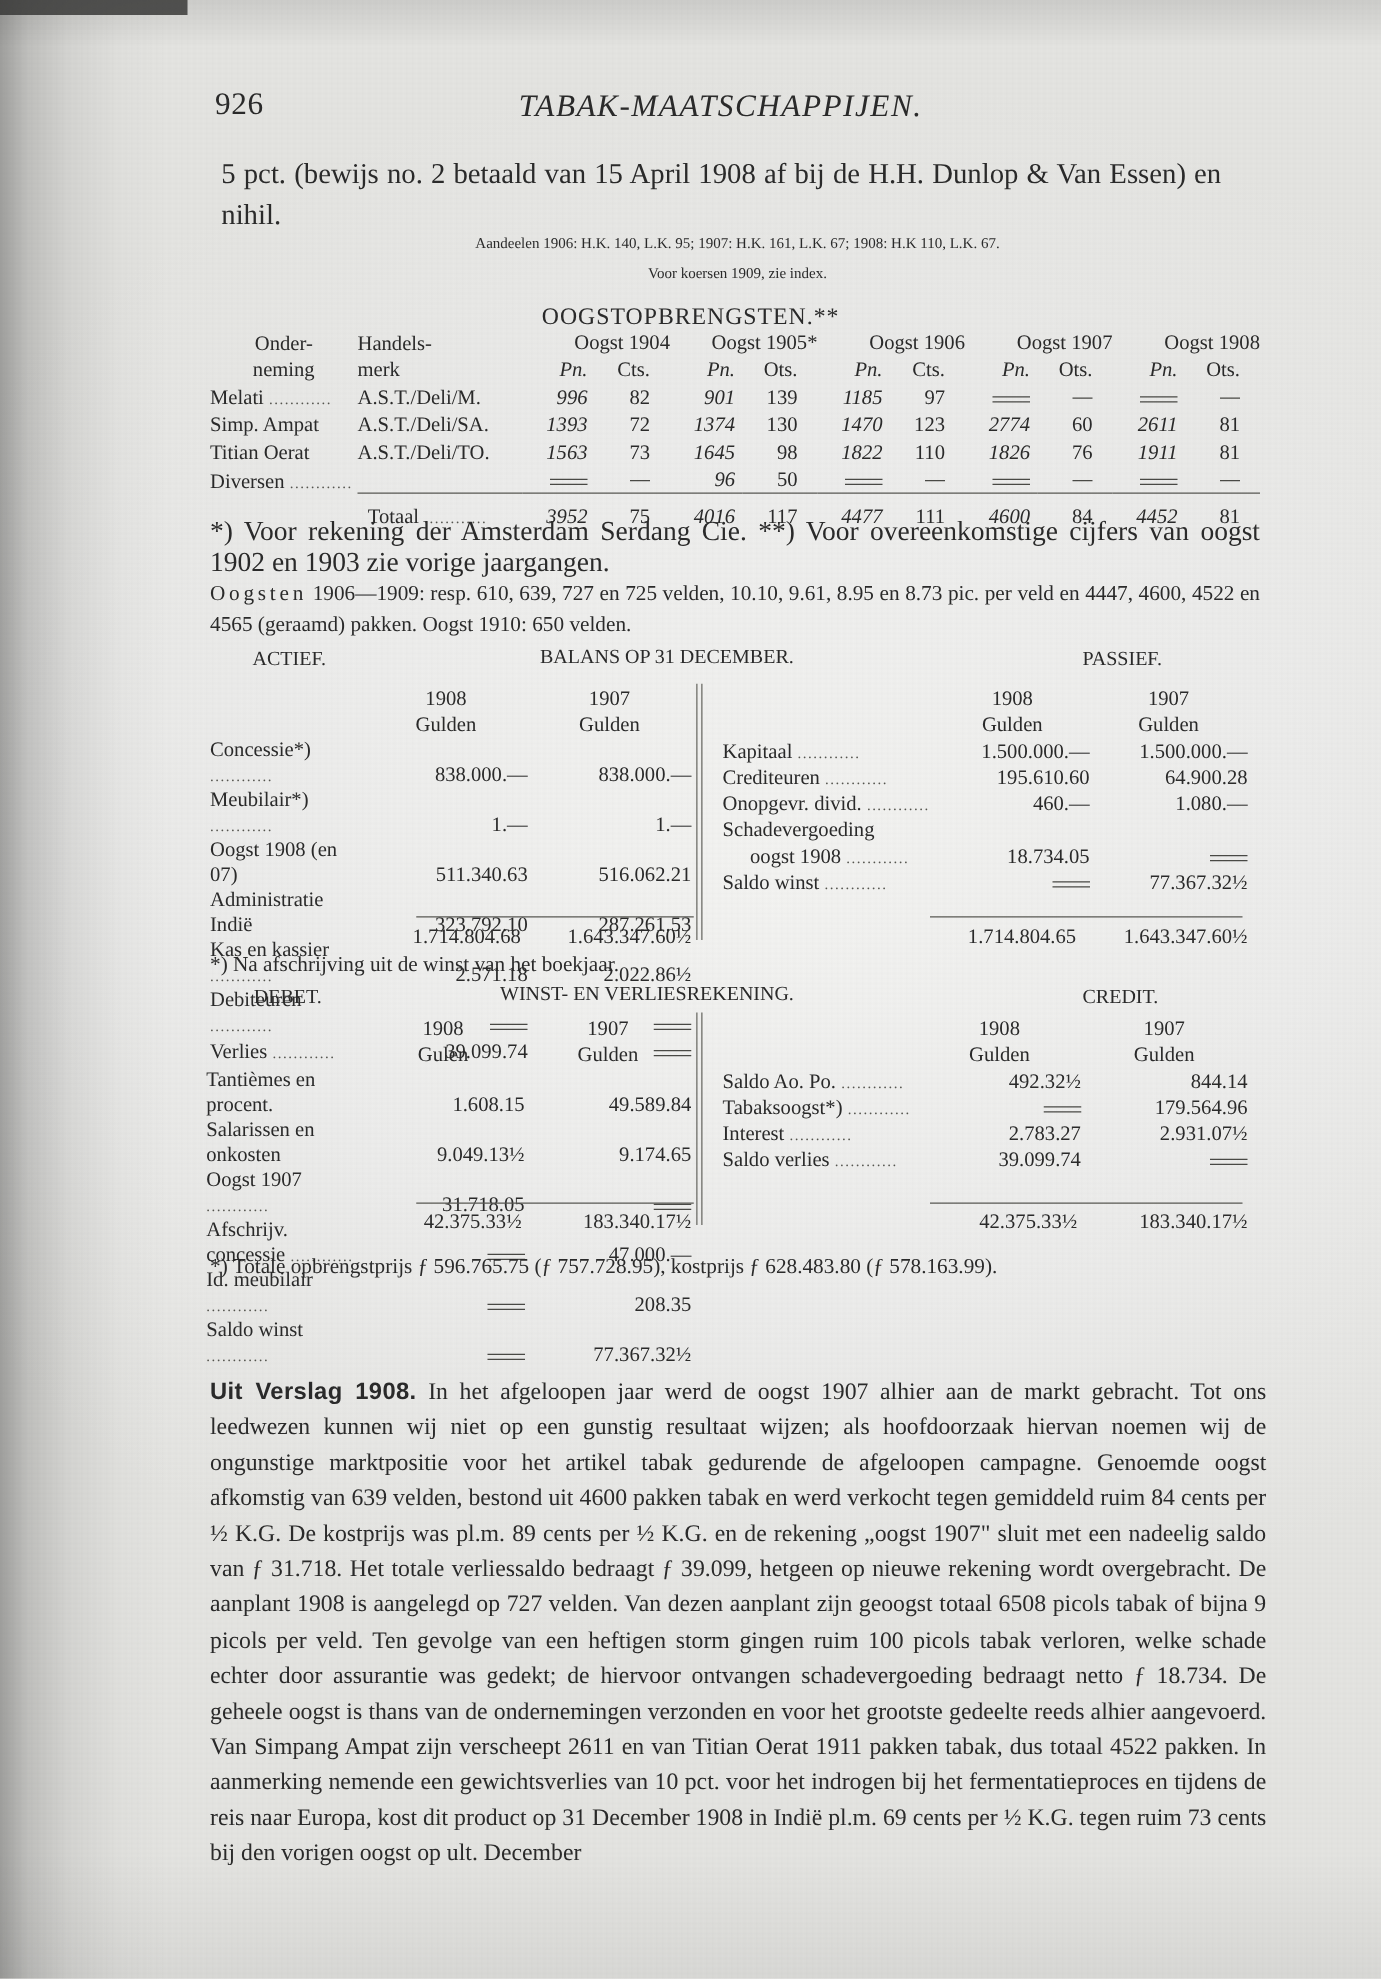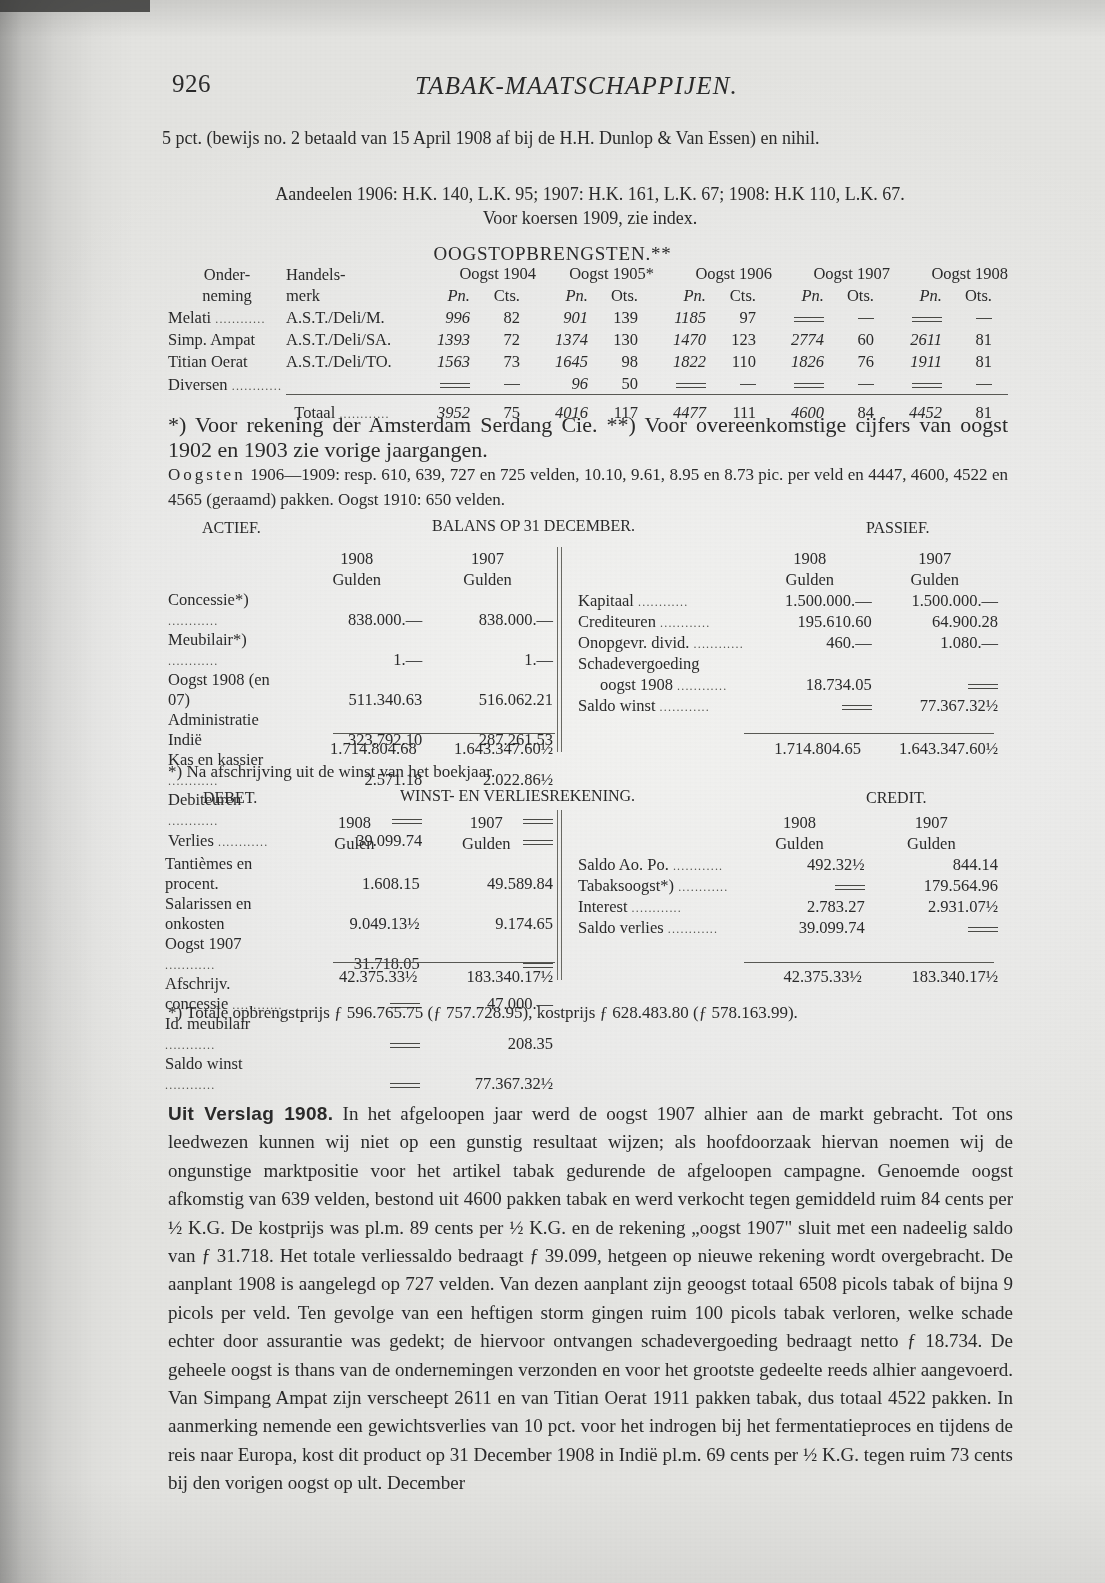--- a/index.html
+++ b/index.html
@@ -32,23 +32,23 @@
   .txt { position:absolute; white-space:pre; }
 
   
   #folio { left:172px; top:70px; font-size:25px; letter-spacing:.5px; }
   #running-head {
     left:415px; top:72px; font-size:25px; font-style:italic; letter-spacing:1.2px;
     font-family:"Liberation Serif", serif;
   }
 
   
-  #intro { position:absolute; left:162px; top:122px; width:800px;
-           font-size:18px; line-height:33px; text-align:justify; }
-  #shares { position:absolute; left:180px; top:182px; width:820px; font-size:18px; line-height:24px; }
+  #intro { position:absolute; left:177px; top:122px; width:800px;
+           font-size:23px; line-height:33px; text-align:justify; }
+  #shares { position:absolute; left:180px; top:182px; width:820px; font-size:12px; line-height:24px; }
   #shares .ctr { display:block; text-align:center; }
 
   
   #harv-title { left:0; top:243px; width:1105px; text-align:center; font-size:19px; letter-spacing:.8px; }
   table.hv { position:absolute; left:168px; top:263px; border-collapse:collapse; font-size:16.5px; }
   table.hv td, table.hv th { padding:0; font-weight:normal; vertical-align:bottom; }
   .hv .c { text-align:center; }
   .hv .hdr td { font-size:16.5px; height:21px; }
   .hv .grp { text-align:right; padding-bottom:1px; }
   .hv .lbl { width:118px; height:22px; }

